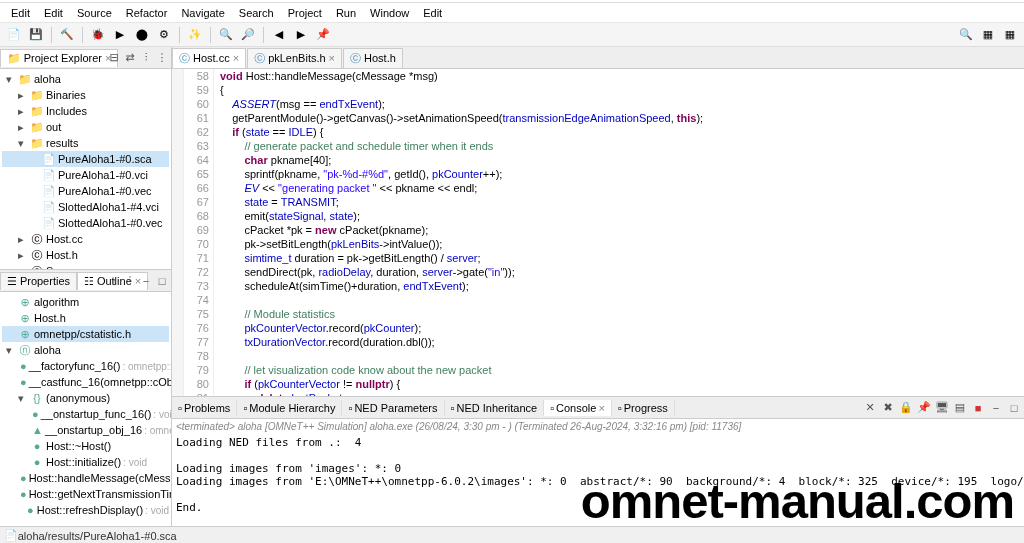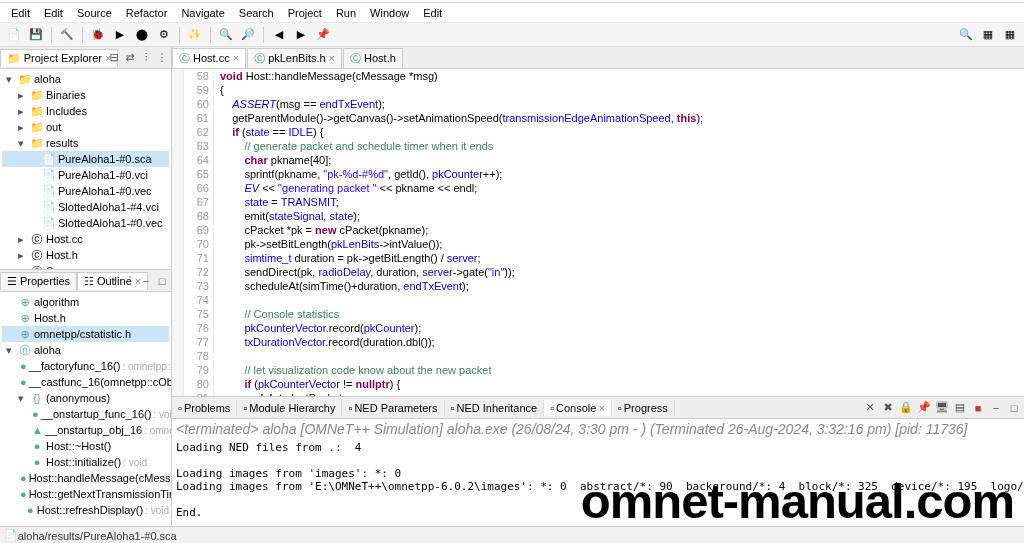--- a/index.html
+++ b/index.html
@@ -46,21 +46,21 @@
 .fn { color:#000; }
 .ident { color:#0000c0; }
 .macro { color:#0000c0; font-style:italic; }
 
 .bottom-panel { height:130px; border-top:1px solid #ccc; display:flex; flex-direction:column; background:#fff; }
 .bp-tabs { height:22px; background:#eee; display:flex; align-items:center; border-bottom:1px solid #ccc; position:relative; }
 .bp-tab { padding:2px 6px; display:flex; align-items:center; gap:2px; cursor:pointer; border-right:1px solid #ddd; }
 .bp-tab.active { background:#fff; }
 .bp-icons { position:absolute; right:2px; display:flex; gap:2px; }
 .bp-icons span { width:16px; height:16px; cursor:pointer; display:flex; align-items:center; justify-content:center; color:#555; }
-.console-hdr { padding:2px 4px; color:#888; font-size:14px; font-style:italic; }
+.console-hdr { padding:2px 4px; color:#888; font-size:10px; font-style:italic; }
 .console-body { flex:1; font-family:Consolas,monospace; font-size:11px; padding:2px 4px; white-space:pre; overflow:hidden; }
 
 .statusbar { height:18px; background:#f0f0f0; border-top:1px solid #ccc; display:flex; align-items:center; padding:0 4px; font-size:10px; color:#333; }
 
 .watermark { position:absolute; right:10px; bottom:14px; font-size:49px; font-weight:bold; color:#000; letter-spacing:-1px; pointer-events:none; }
 </style>
 </head>
 <body>
 
 <div class="titlebar"></div>
@@ -351,21 +351,21 @@
         <span class="fn">sprintf</span>(pkname, <span class="str">"pk-%d-#%d"</span>, <span class="fn">getId</span>(), <span class="ident">pkCounter</span>++);
         <span class="macro">EV</span> &lt;&lt; <span class="str">"generating packet "</span> &lt;&lt; pkname &lt;&lt; endl;
         <span class="ident">state</span> = <span class="ident">TRANSMIT</span>;
         <span class="fn">emit</span>(<span class="ident">stateSignal</span>, <span class="ident">state</span>);
         cPacket *pk = <span class="kw">new</span> cPacket(pkname);
         pk-&gt;<span class="fn">setBitLength</span>(<span class="ident">pkLenBits</span>-&gt;<span class="fn">intValue</span>());
         <span class="ident">simtime_t</span> duration = pk-&gt;<span class="fn">getBitLength</span>() / <span class="ident">server</span>;
         <span class="fn">sendDirect</span>(pk, <span class="ident">radioDelay</span>, duration, <span class="ident">server</span>-&gt;<span class="fn">gate</span>(<span class="str">"in"</span>));
         <span class="fn">scheduleAt</span>(<span class="fn">simTime</span>()+duration, <span class="ident">endTxEvent</span>);
 
-        <span class="com">// Console statistics</span>
+        <span class="com">// Module statistics</span>
         <span class="ident">pkCounterVector</span>.<span class="fn">record</span>(<span class="ident">pkCounter</span>);
         <span class="ident">txDurationVector</span>.<span class="fn">record</span>(duration.<span class="fn">dbl</span>());
 
         <span class="com">// let visualization code know about the new packet</span>
         <span class="kw">if</span> (<span class="ident">pkCounterVector</span> != <span class="kw">nullptr</span>) {
             <span class="kw">delete</span> <span class="ident">lastPacket</span>;
              = pk-&gt;();
         }
     }
      ( == ) {

